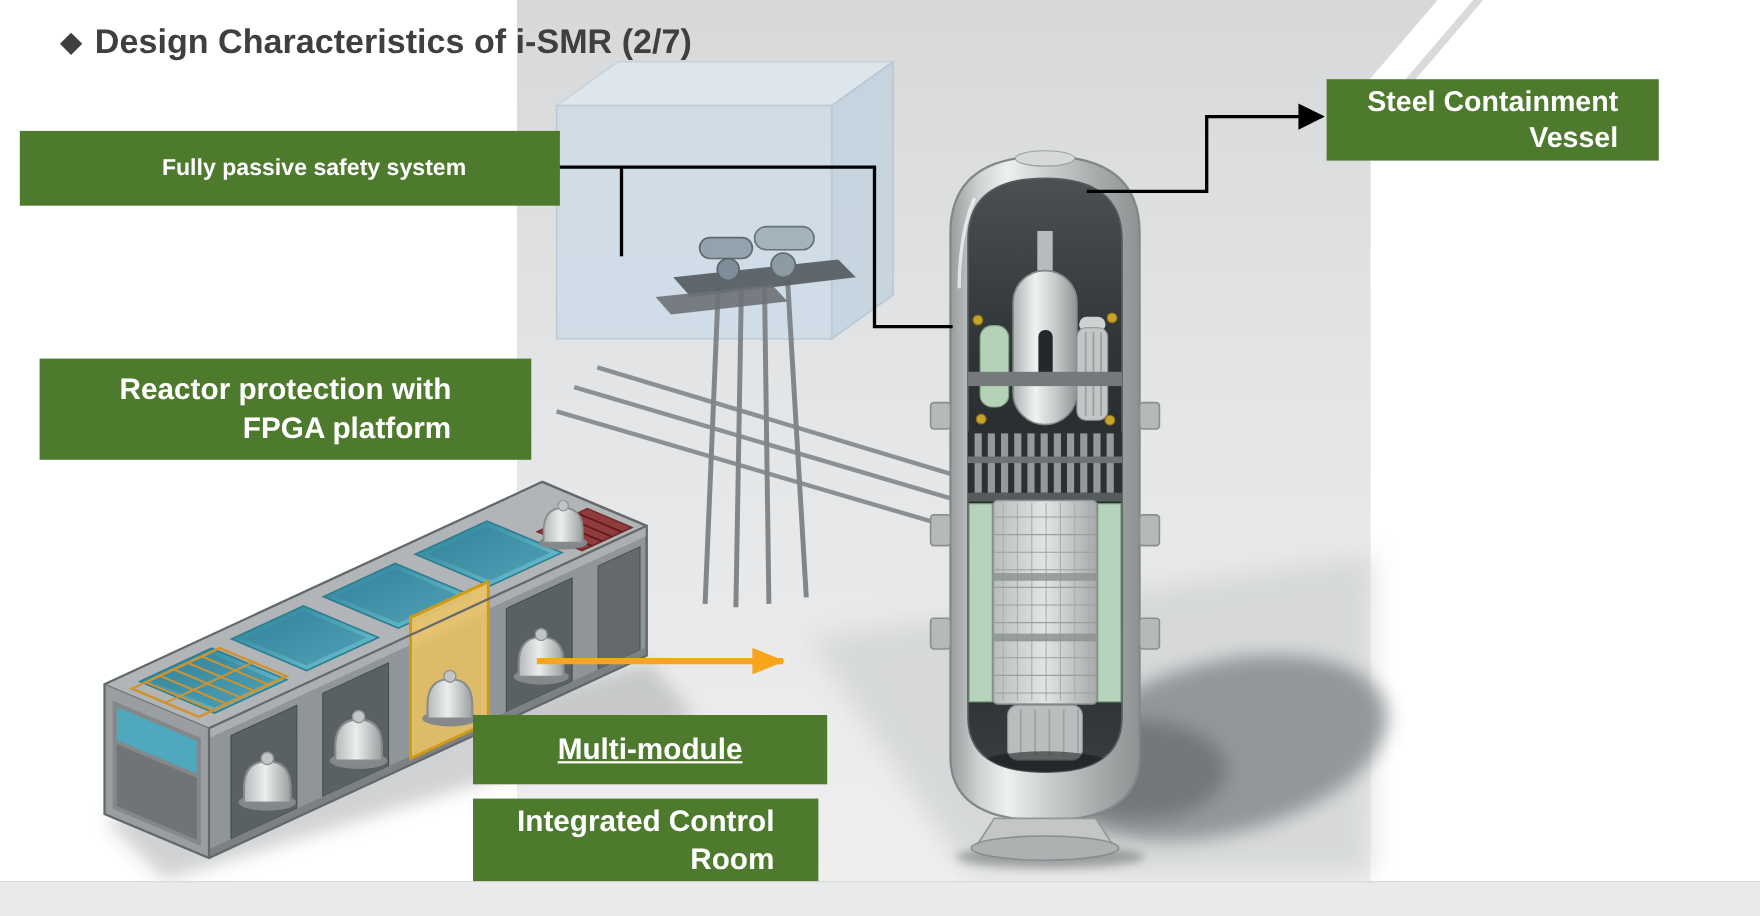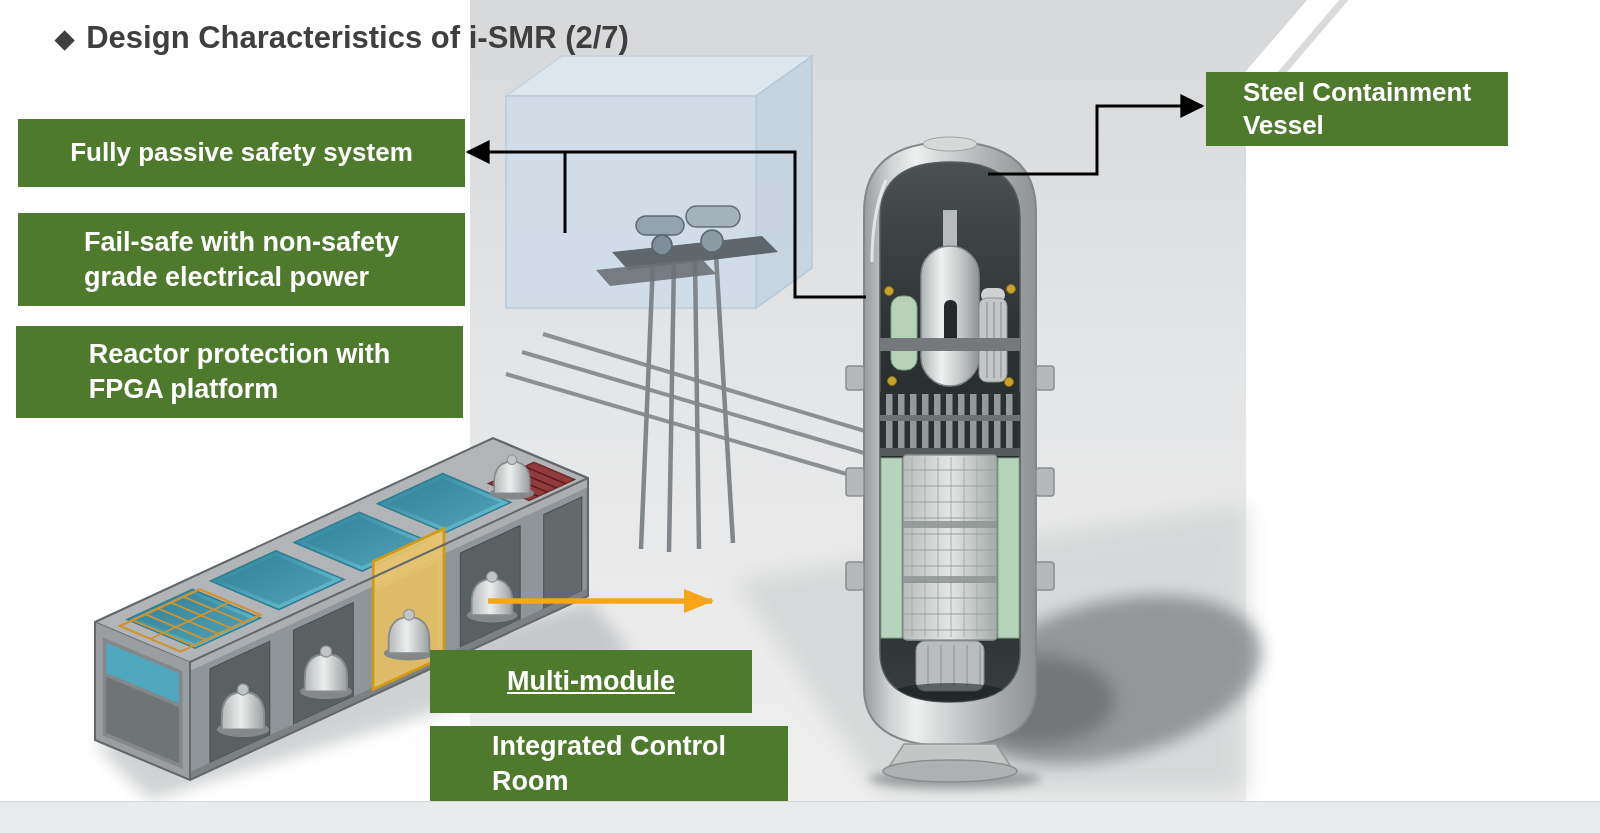--- a/index.html
+++ b/index.html
@@ -11,29 +11,29 @@
   .slide-title {
     position:absolute; left:55px; top:20px; z-index:10;
     display:flex; align-items:center; gap:12px;
     color:var(--title-text,#3F3F3F); font-weight:bold; font-size:31px;
   }
   .slide-title .bullet { font-size:25px; line-height:1; }
   .callout {
     position:absolute; z-index:10;
     background:var(--callout-green,#4E7A2E);
     color:var(--callout-text,#FFFFFF);
-    font-weight:bold; text-align:left; white-space:pre-line; line-height:1.28;
+    font-weight:bold; text-align:right; white-space:pre-line; line-height:1.28;
     display:flex; align-items:center; justify-content:center;
   }
-  .c1 { left:18px;   top:119px; width:447px; height:68px; font-size:26px; }
+  .c1 { left:18px;   top:119px; width:447px; height:68px; font-size:21px;padding-left:44px; }
   .c2 { left:18px;   top:213px; width:447px; height:93px; font-size:27px; }
-  .c3 { left:16px;   top:326px; width:447px; height:92px; font-size:27px; }
+  .c3 { left:36px;   top:326px; width:447px; height:92px; font-size:27px; }
   .c4 { left:1206px; top:72px;  width:302px; height:74px; font-size:26px; }
   .c5 { left:430px;  top:650px; width:322px; height:63px; font-size:27px;text-decoration:underline; }
-  .c6 { left:430px;  top:726px; width:358px; height:75px; font-size:27px; }
+  .c6 { left:430px;  top:726px; width:314px; height:75px; font-size:27px; }
   .bottom-strip {
     position:absolute; left:0; right:0; top:801px; height:32px; z-index:8;
     background:#e9eaeb; border-top:1px solid #d6d7d8;
   }
 </style>
 </head>
 <body>
 
 <div class="slide">
 
@@ -287,22 +287,20 @@
       <path d="M488,601 L712,601" fill="none" style="stroke:var(--connector-yellow,#F9A51A)" stroke-width="5.5" marker-end="url(#arrowY)"></path>
     </g>
   </svg>
 
   <div class="slide-title">
     <span class="bullet">◆</span>
     <span>Design Characteristics of i-SMR (2/7)</span>
   </div>
 
   <div class="callout c1">Fully passive safety system</div>
-  <div class="callout c2">Fail-safe with non-safety
-grade electrical power</div>
   <div class="callout c3">Reactor protection with
 FPGA platform</div>
   <div class="callout c4">Steel Containment
 Vessel</div>
   <div class="callout c5">Multi-module</div>
   <div class="callout c6">Integrated Control
 Room</div>
 
   <div class="bottom-strip"></div>
 </div>

